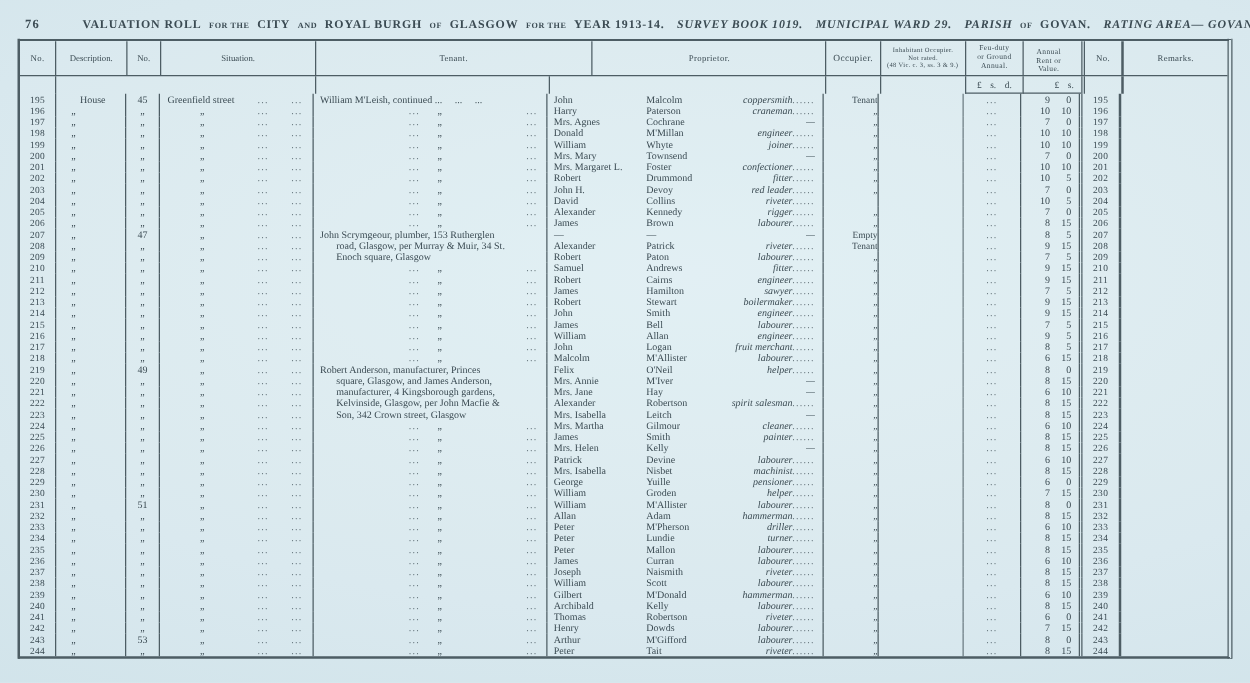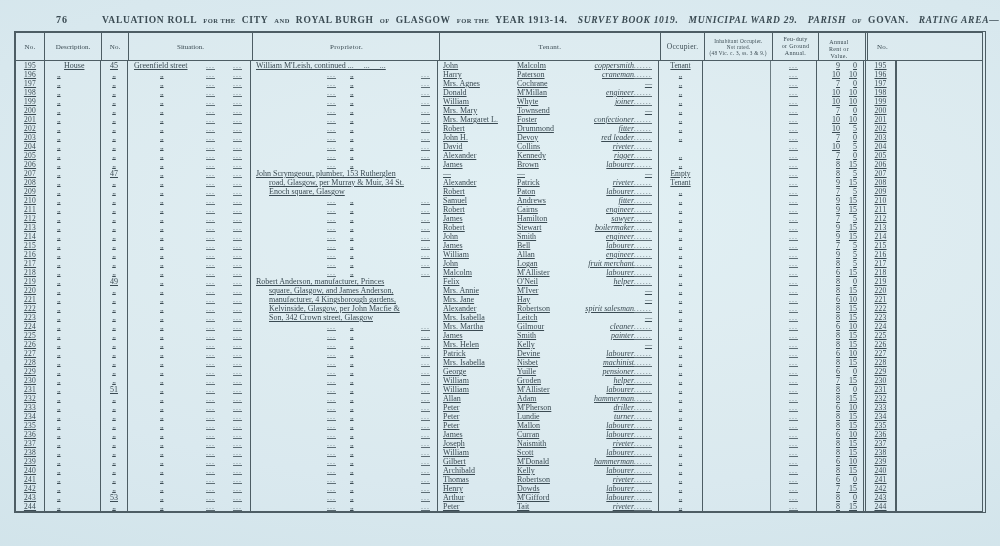--- a/index.html
+++ b/index.html
@@ -3,21 +3,21 @@
 <meta charset="utf-8">
 <style>
   :root{ --paper:#d8e8ee; --ink:#3b4b53; --rule:#4d5d64; }
   html,body{margin:0;padding:0;}
   body{width:1000px;height:546px;overflow:hidden;background:var(--paper);
        font-family:"Liberation Serif", serif;color:var(--ink);}
   .paper{position:absolute;inset:0;
        background:radial-gradient(120% 90% at 55% 40%, #e1eff4 0%, #d8e8ee 55%, #cde1e8 100%);}
   
   .pagehead{position:absolute;top:9px;left:20px;right:12px;display:flex;align-items:baseline;white-space:nowrap;}
-  .pageno{font-size:10px;font-weight:bold;letter-spacing:1px;margin-right:28px;margin-left:36px;}
+  .pageno{font-size:10px;font-weight:bold;letter-spacing:1px;margin-right:28px;}
   .seg-b{font-size:9.5px;font-weight:bold;letter-spacing:0.7px;margin-left:6px;}
   .seg-s{font-size:6.5px;font-weight:bold;letter-spacing:0.5px;margin-left:6px;}
   .gap{margin-left:10px;font-style:italic;}
   
   .tbl{position:absolute;left:14px;top:31px;width:972px;box-sizing:border-box;
        border:2px solid var(--rule);border-right:4px double var(--rule);
        display:flex;flex-direction:column;background:rgba(255,255,255,0.06);}
   .hrow,.brow,.mrow{display:flex;}
   .cell{box-sizing:border-box;border-left:1px solid var(--rule);flex:0 0 auto;overflow:hidden;white-space:nowrap;}
   .cell:first-child{border-left:none;}
@@ -30,40 +30,40 @@
   .hc{display:flex;align-items:center;justify-content:center;text-align:center;font-size:7px;letter-spacing:0.3px;}
   .grp-top{height:13px;border-bottom:1px solid var(--rule);display:flex;align-items:center;justify-content:center;font-size:7px;}
   .grp-sub{flex:1;display:flex;}
   .sc{box-sizing:border-box;display:flex;align-items:center;justify-content:center;font-size:7px;}
   .sc1{width:56px}.sc2{width:27px;border-left:1px solid var(--rule)}.sc3{flex:1;border-left:1px solid var(--rule)}
   .f3l{flex-direction:column;line-height:7px;font-size:6px;}
   .fine{font-size:5.5px;line-height:6px;transform:scale(.95);}
   .mrow{height:14px;font-size:7.5px;}
   .mny{display:flex;align-items:center;justify-content:center;border-bottom:1px solid var(--rule);word-spacing:5px;}
   
-  .brow{height:9px;line-height:9px;font-size:8px;text-decoration:underline;}
+  .brow{height:9px;line-height:9px;font-size:8px;}
   .ctr{text-align:center;}
   .nfs{font-size:7.5px;letter-spacing:0.3px;}
   .c1{padding-left:19px}
   .ind1{padding-left:12px}
   .c3{display:flex;padding-left:6px;padding-right:8px}
   .sittx{flex:1}
   .sittx.dit{text-indent:26px}
   .dots{opacity:.78;letter-spacing:1px;}
   .c3 .dots{margin-left:18px}
   .c4{padding-left:5px;padding-right:4px}
   .c4 .pl{white-space:pre;}
   .c4 .pl.ind{padding-left:13px}
   .c4.dflex{display:flex;padding-left:0}
   .pd1{margin-left:76px}.pdm{margin-left:14px}.pd3{margin-left:auto;margin-right:3px}
   .c5{display:flex;padding-left:5px}
   .tf{width:74px;overflow:hidden}
   .ts{width:66px;overflow:hidden}
   .to{flex:1;display:flex;justify-content:flex-end;padding-right:6px;overflow:hidden}
-  .c6{text-align:center;font-size:7.5px}
+  .c6{text-align:right;font-size:7.5px}
   .c8{text-align:center}
   .c9{display:flex;justify-content:flex-end;padding-right:6px}
   .rl{width:20px;text-align:right}
   .rs{width:17px;text-align:right}
 </style>
 </head>
 <body>
 
 <div class="paper">
 
@@ -75,41 +75,54 @@
   <div class="tbl">
     <div class="hrow main">
       <div class="cell c0 hc">No.</div>
       <div class="cg">
         <div class="grp-sub">
           <div class="sc sc1">Description.</div>
           <div class="sc sc2">No.</div>
           <div class="sc sc3">Situation.</div>
         </div>
       </div>
+      <div class="cell c5 hc" style="padding-left:0;display:flex;">Tenant.</div>
       <div class="cell c4 hc">Proprietor.</div>
-      <div class="cell c5 hc" style="padding-left:0;display:flex;">Tenant.</div>
       <div class="cell c6 hc">Occupier.</div>
       <div class="cell c7 hc f3l">
         <span class="fine">Inhabitant Occupier.</span>
         <span class="fine">Not rated.</span>
         <span class="fine">(48 Vic. c. 3, ss. 3 &amp; 9.)</span>
       </div>
       <div class="cell c8 hc f3l">
         <span>Feu-duty</span>
         <span>or Ground</span>
         <span>Annual.</span>
       </div>
       <div class="cell c9 hc f3l">
         <span>Annual</span>
         <span>Rent or</span>
         <span>Value.</span>
       </div>
       <div class="cell c10 hc">No.</div>
+      <div class="cell c11 hc">Remarks.</div>
     </div>
 
+    <div class="mrow">
+      <div class="cell c0"></div>
+      <div class="cell" style="width:208px"></div>
+      <div class="cell c4"></div>
+      <div class="cell c5"></div>
+      <div class="cell c6"></div>
+      <div class="cell c7"></div>
+      <div class="cell c8 mny">£ s. d.</div>
+      <div class="cell c9 mny">£ s.</div>
+      <div class="cell c10"></div>
+      <div class="cell c11"></div>
+    </div>
 
     <div>
         <div class="brow">
           <div class="cell c0 ctr nfs">195</div>
           <div class="cell c1">House</div>
           <div class="cell c2 ctr">45</div>
           <div class="cell c3">
             <span class="sittx">Greenfield street</span>
             <span class="dots">...</span>
             <span class="dots">...</span>

